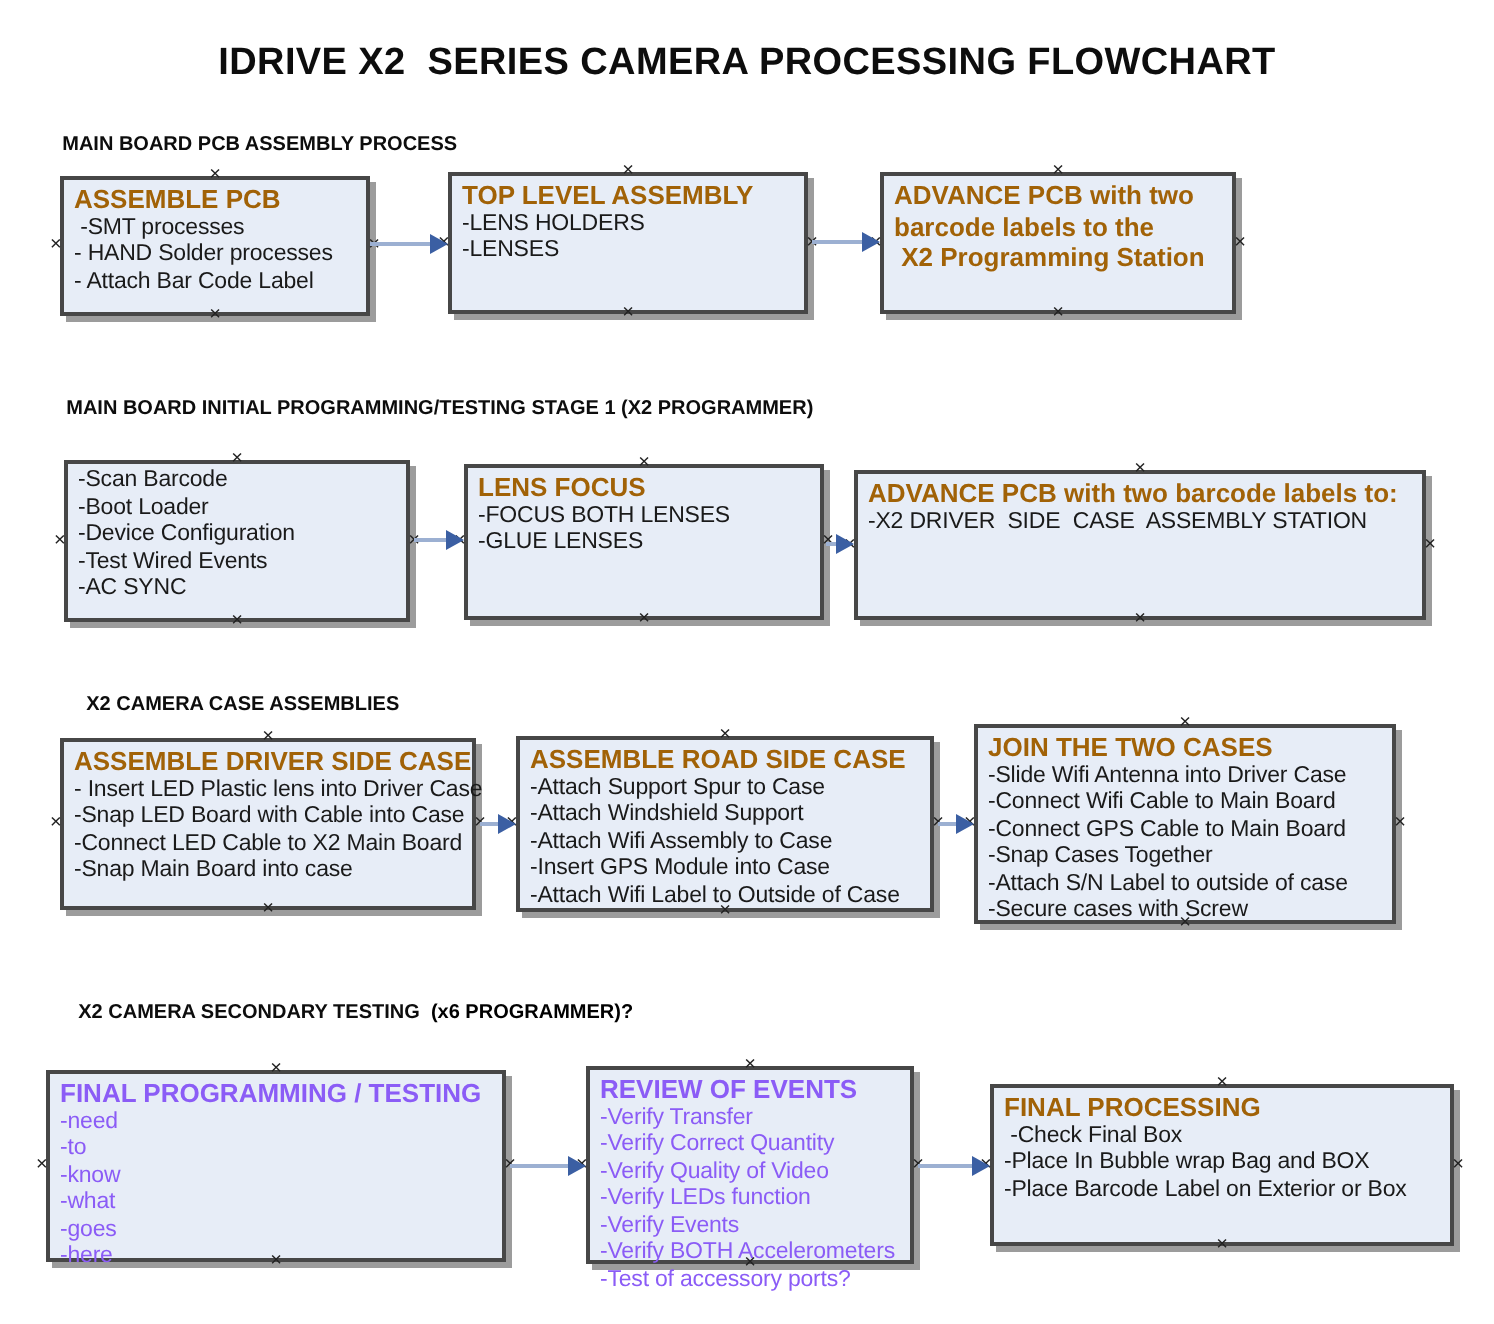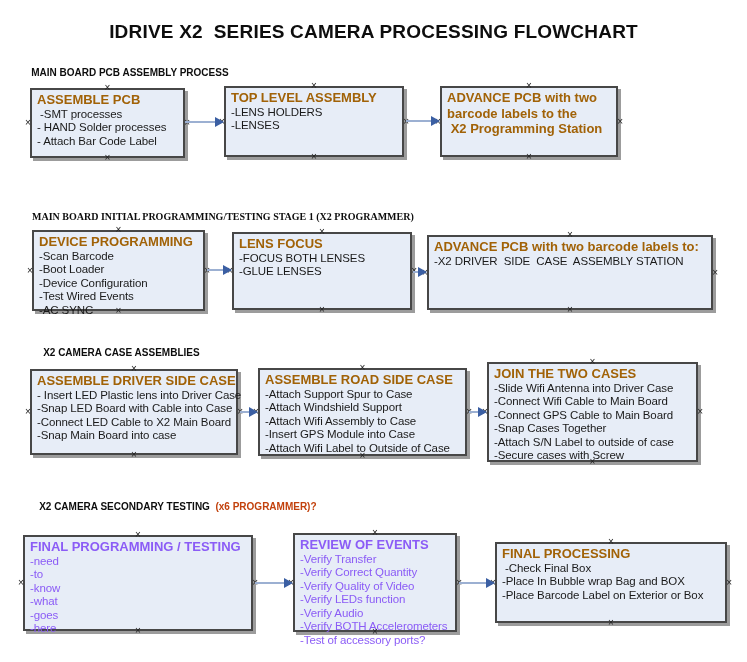--- a/index.html
+++ b/index.html
@@ -8,21 +8,21 @@
     font-family:"Liberation Sans",sans-serif;color:#111;overflow:hidden;
   }
   .chart-title{
     position:absolute;top:21px;left:0;width:747px;text-align:center;
     font-size:19px;font-weight:bold;letter-spacing:.2px;white-space:pre;color:#0d0d0d;
   }
   .section-heading{
     position:absolute;font-size:10px;font-weight:bold;color:#0d0d0d;white-space:pre;
   }
   .h-suffix{white-space:pre;}
-  .red-text{color:#c2410c;}
+  .red-text{color:#000000;}
   .box{
     position:absolute;background:#e7edf7;border:2px solid #474747;
     box-shadow:3px 3px 0 0 #9c9c9c;padding:2px 0 0 5px;box-sizing:border-box;
   }
   .box-title{
     font-size:13px;font-weight:bold;line-height:15.5px;white-space:pre-wrap;color:#a16207;
   }
   .box-item{
     font-size:11.5px;line-height:13.5px;white-space:pre;color:#1a1a1a;letter-spacing:-0.1px;
   }
@@ -80,29 +80,28 @@
     <span class="mark mark-l">×</span>
     <span class="mark mark-r">×</span>
     <div class="box-title">ADVANCE PCB with two
 barcode labels to the
  X2 Programming Station</div>
   </div>
 
   <div class="arrow" style="left:185px;top:121px;width:37px;"></div>
   <div class="arrow" style="left:406px;top:120px;width:32px;"></div>
 
-  <div class="section-heading" style="left:22px;top:200px;font-family:Liberation Serif, serif;">
+  <div class="section-heading" style="left:22px;top:188px;">
     <span>MAIN BOARD INITIAL PROGRAMMING/TESTING STAGE 1 (X2 PROGRAMMER)</span></div>
 
   <div class="box" style="left:32px;top:230px;width:173px;height:81px;">
     <span class="mark mark-t">×</span>
     <span class="mark mark-b">×</span>
     <span class="mark mark-l">×</span>
     <span class="mark mark-r">×</span>
-    <div class="box-title">DEVICE PROGRAMMING</div>
     <div class="box-item">-Scan Barcode</div>
     <div class="box-item">-Boot Loader</div>
     <div class="box-item">-Device Configuration</div>
     <div class="box-item">-Test Wired Events</div>
     <div class="box-item">-AC SYNC</div>
   </div>
 
   <div class="box" style="left:232px;top:232px;width:180px;height:78px;">
     <span class="mark mark-t">×</span>
     <span class="mark mark-b">×</span>
@@ -190,21 +189,21 @@
   <div class="box red" style="left:293px;top:533px;width:164px;height:99px;">
     <span class="mark mark-t">×</span>
     <span class="mark mark-b">×</span>
     <span class="mark mark-l">×</span>
     <span class="mark mark-r">×</span>
     <div class="box-title">REVIEW OF EVENTS</div>
     <div class="box-item">-Verify Transfer</div>
     <div class="box-item">-Verify Correct Quantity</div>
     <div class="box-item">-Verify Quality of Video</div>
     <div class="box-item">-Verify LEDs function</div>
-    <div class="box-item">-Verify Audio</div>
+    <div class="box-item">-Verify Events</div>
     <div class="box-item">-Verify BOTH Accelerometers</div>
     <div class="box-item">-Test of accessory ports?</div>
   </div>
 
   <div class="box" style="left:495px;top:542px;width:232px;height:81px;">
     <span class="mark mark-t">×</span>
     <span class="mark mark-b">×</span>
     <span class="mark mark-l">×</span>
     <span class="mark mark-r">×</span>
     <div class="box-title">FINAL PROCESSING</div>

